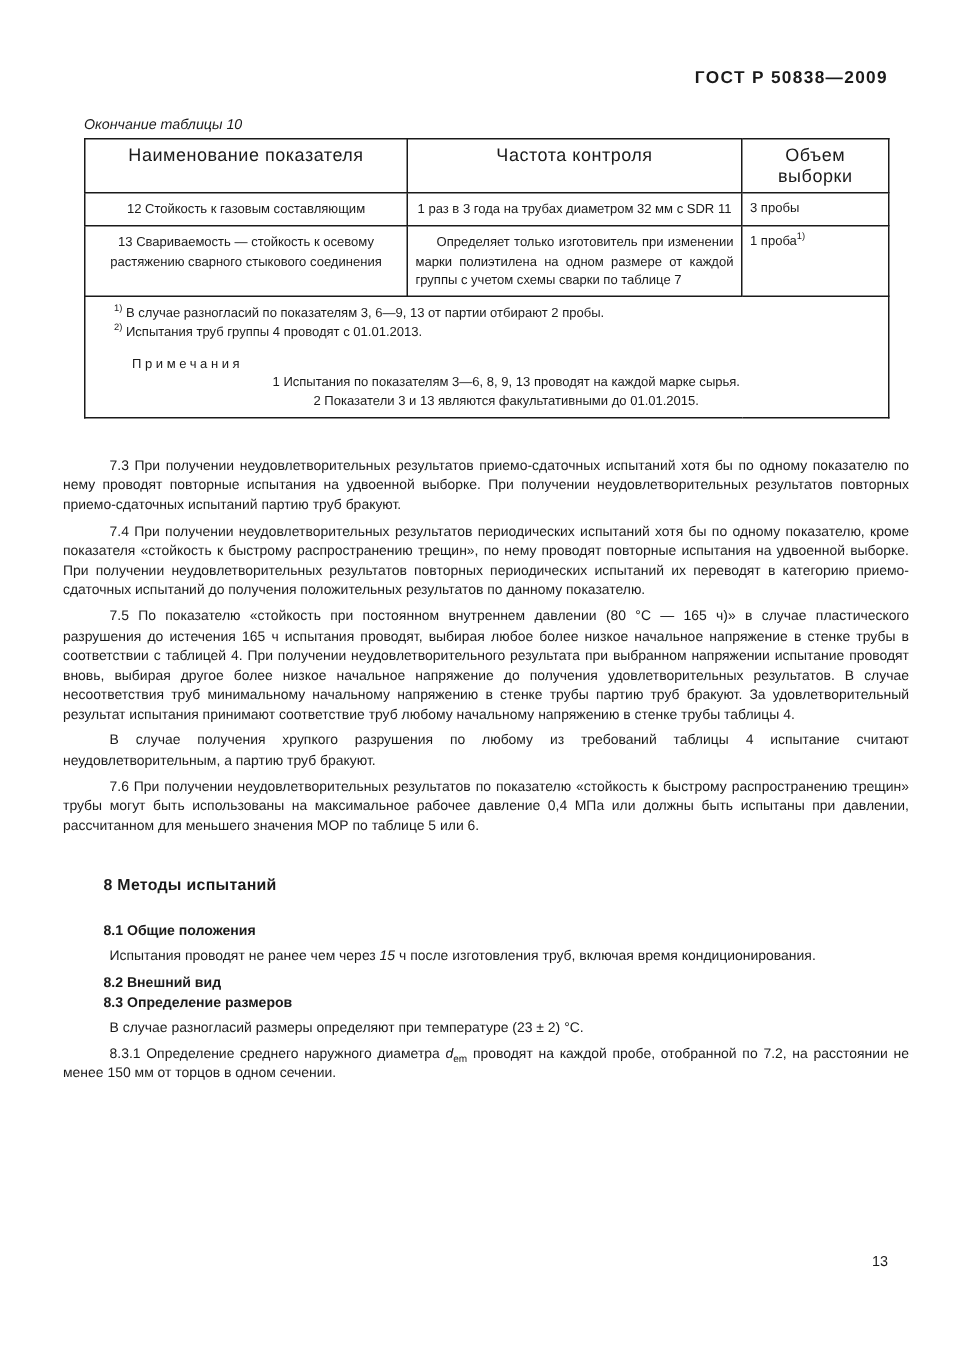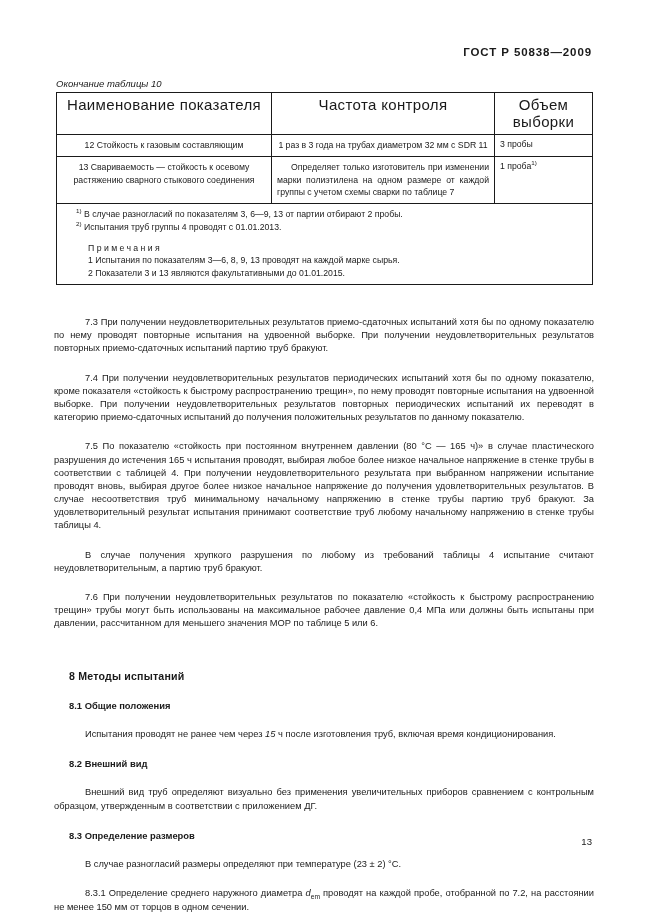--- a/index.html
+++ b/index.html
@@ -52,21 +52,21 @@
   .tbl td, .tbl th {
     border: 1px solid #1a1a1a;
     vertical-align: top;
     padding: 4px 5px 5px 5px;
     font-weight: normal;
   }
   .tbl th {
     text-align: center;
     padding: 3px 4px 4px 4px;
     letter-spacing: 0.35px;
-    font-size: 15px;
+    font-size: 12px;
   }
   .col-a { width: 215px; }
   .col-b { width: 223px; }
   .col-c { width: 98px; }
   .cell-center { }
   .cell-just {
     text-align: justify;
     text-justify: inter-word;
     text-indent: 14px;
     line-height: 1.42;
@@ -89,34 +89,35 @@
     padding-left: 26px;
     text-indent: -12px;
   }
   .notes-cell .note-title {
     padding-left: 26px;
     letter-spacing: 2.4px;
     margin-top: 8px;
   }
   .notes-cell .note-line {
     padding-left: 26px;
+    text-align: center;
   }
   sup { font-size: 0.72em; vertical-align: super; line-height: 0; }
   sub { font-size: 0.72em; vertical-align: sub; line-height: 0; }
   
   .body-block {
     position: absolute;
     left: 38px;
     top: 300px;
     width: 572px;
     font-size: 9.3px;
     line-height: 1.42;
   }
   p.para {
-    margin: 16px;
+    margin: 4px;
     text-align: justify;
     text-justify: inter-word;
     text-indent: 31px;
   }
   h2.sec {
     font-size: 10.6px;
     font-weight: bold;
     margin: 0;
     padding-left: 31px;
     letter-spacing: 0.2px;
@@ -202,21 +203,20 @@
     <p class="para">7.6 При получении  неудовлетворительных  результатов  по  показателю «стойкость к быстрому распространению трещин» трубы могут быть использованы на максимальное рабочее давление 0,4 МПа или должны быть испытаны при давлении, рассчитанном для меньшего значения МОР по таблице 5 или 6.</p>
 
     <div class="sp-before-sec"></div>
     <h2 class="sec">8 Методы испытаний</h2>
     <div class="sp-after-sec"></div>
 
     <h3 class="subsec">8.1 Общие положения</h3>
     <p class="para"><span>Испытания проводят не ранее чем через </span><span class="ital">15</span><span> ч после изготовления труб, включая время кондициониро­вания.</span></p>
 
     <h3 class="subsec">8.2 Внешний вид</h3>
-    <p class="para">Внешний вид труб определяют визуально без применения увеличительных приборов сравнением с контрольным образцом, утвержденным в соответствии с приложением ДГ.</p>
 
     <h3 class="subsec">8.3 Определение размеров</h3>
     <p class="para">В случае разногласий размеры определяют при температуре (23 ± 2) °С.</p>
     <p class="para"><span>8.3.1 Определение среднего наружного диаметра </span><span class="ital">d</span><sub>em</sub><span> проводят на каждой пробе, отобранной по 7.2, на расстоянии не менее 150 мм от торцов в одном сечении.</span></p>
 
   </div>
 
   <div class="page-num">13</div>
 
 </div>

